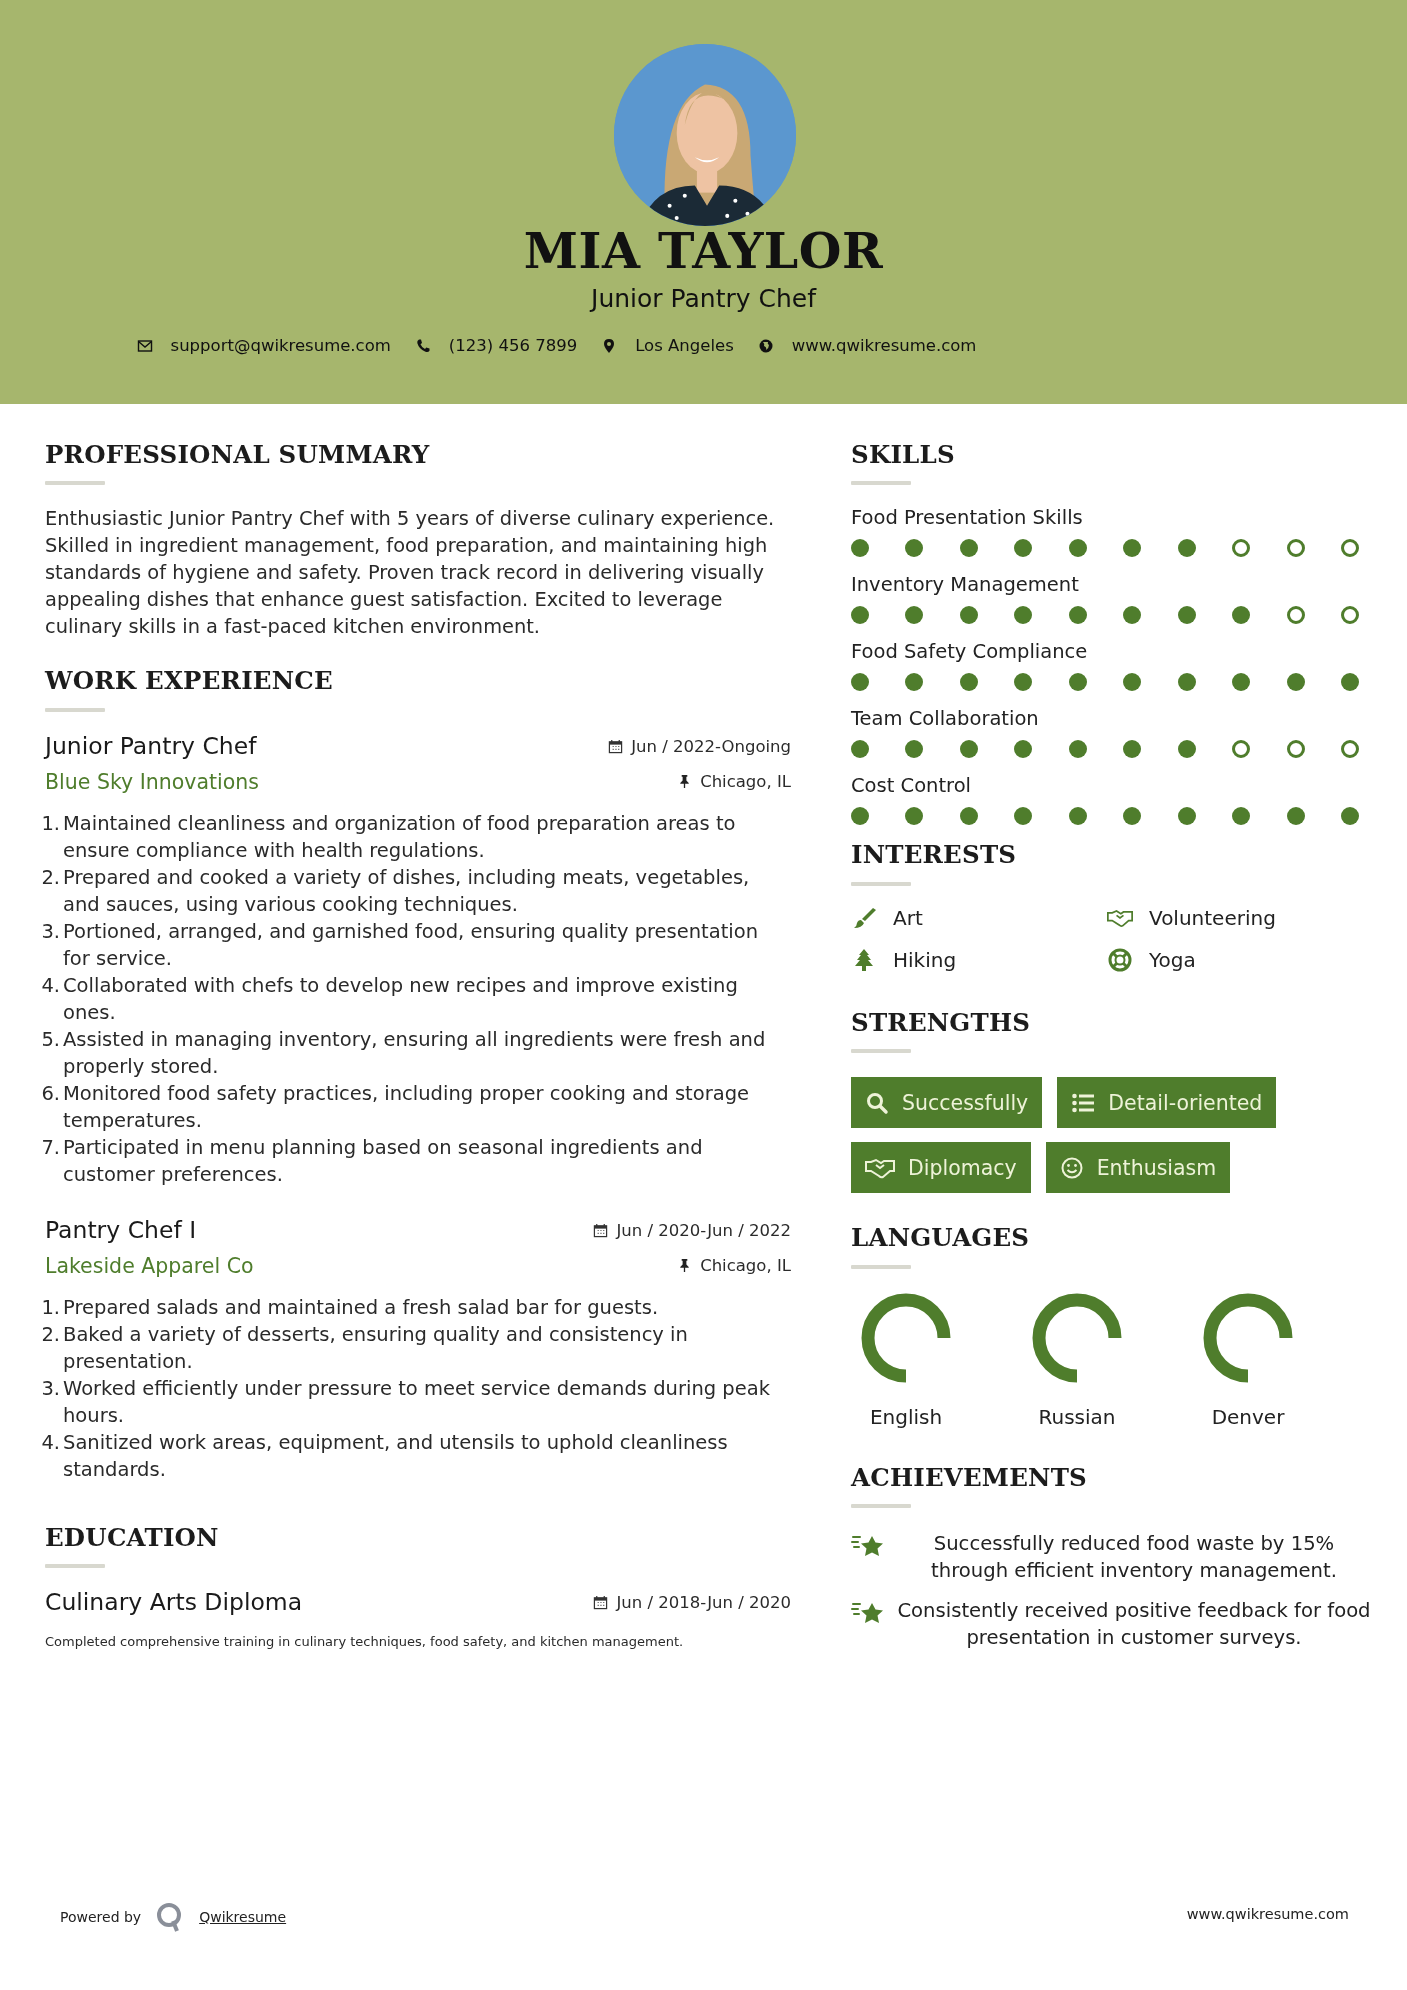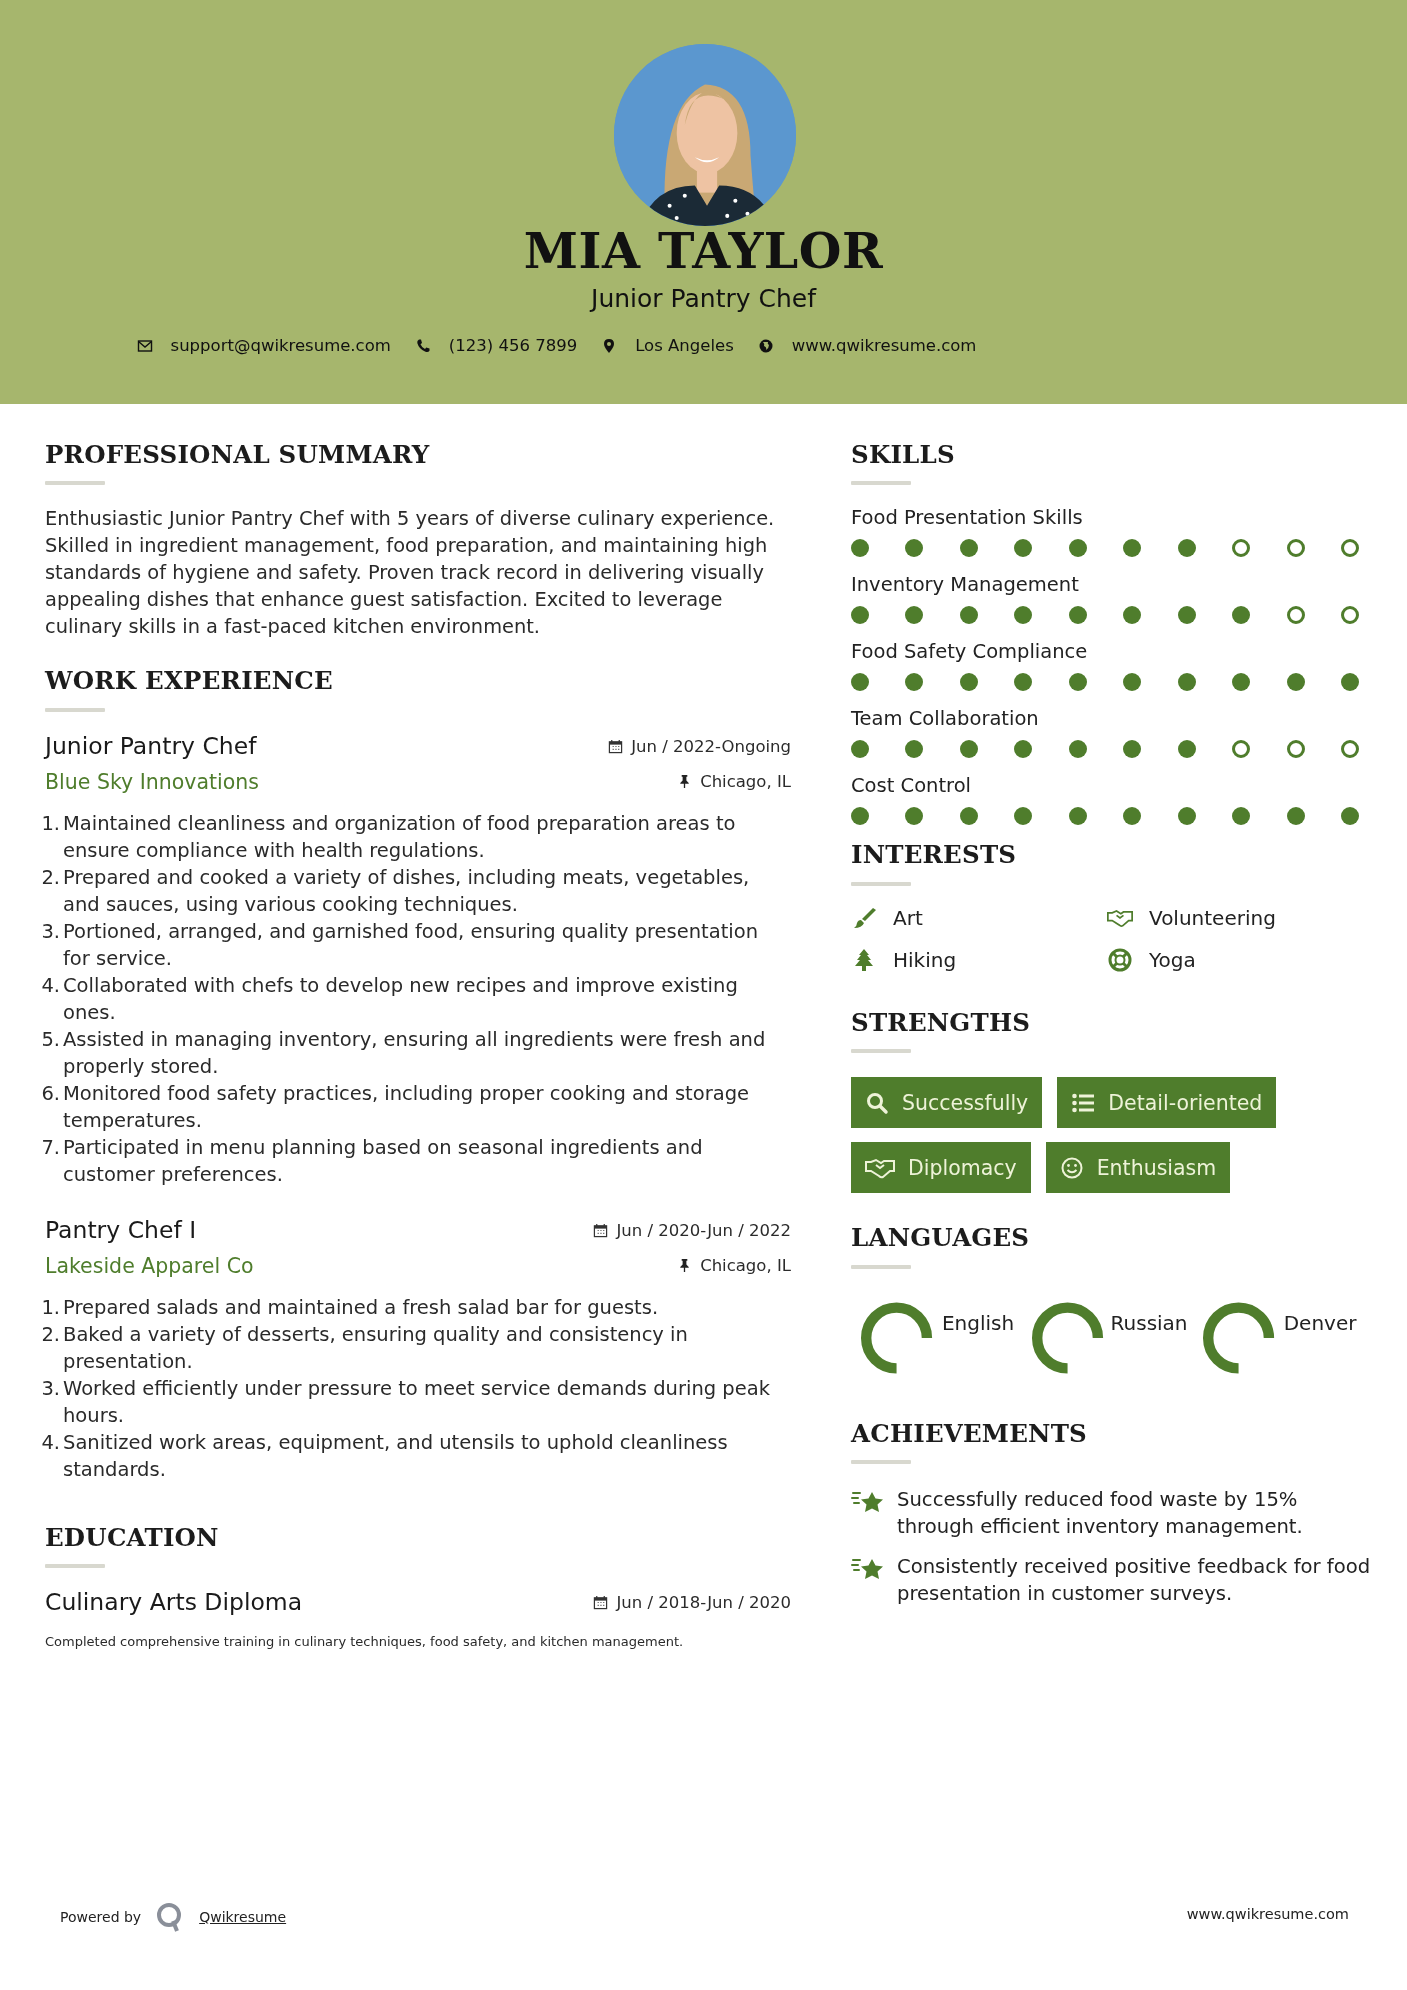--- a/index.html
+++ b/index.html
@@ -50,28 +50,28 @@
   .interest { display: flex; align-items: center; font-size: 20px; color: #222222; }
   .interest svg { width: 26px; height: 24px; margin-right: 16px; }
 
   
   .strengths { display: flex; flex-wrap: wrap; gap: 14px 15px; width: 520px; }
   .badge { background: #4f7d2c; color: #eef3d8; font-size: 20.5px; height: 51px; padding: 0 14px; display: flex; align-items: center; }
   .badge svg { width: 24px; height: 24px; margin-right: 13px; }
 
   
   .langs { display: flex; }
-  .lang { width: 171px; display: flex; align-items: flex-start; }
+  .lang { width: 171px; display: flex; flex-direction: column; align-items: flex-start; }
   .lang svg { width: 94px; height: 94px; margin-left: 8px; }
   .lang-label { font-size: 20px; color: #222222; margin-top: 20px; width: 110px; text-align: center; }
 
   
   .ach { display: flex; align-items: flex-start; margin-bottom: 13px; }
   .ach svg { width: 34px; height: 28px; margin-right: 12px; flex-shrink: 0; margin-top: 2px; }
-  .ach-text { font-size: 19.6px; line-height: 27px; color: #222222; }
+  .ach-text { font-size: 19.6px; line-height: 27px; color: #222222; text-align: center; }
 
   
   .footer-left { position: absolute; left: 60px; top: 1901px; display: flex; align-items: center; font-size: 14px; color: #222222; }
   .footer-left svg { width: 30px; height: 32px; margin: 0 14px 0 14px; }
   .footer-link { text-decoration: underline; color: #222222; }
   .footer-right { position: absolute; right: 58px; top: 1906px; font-size: 14.5px; color: #222222; }
 </style>
 </head>
 <body>
 

